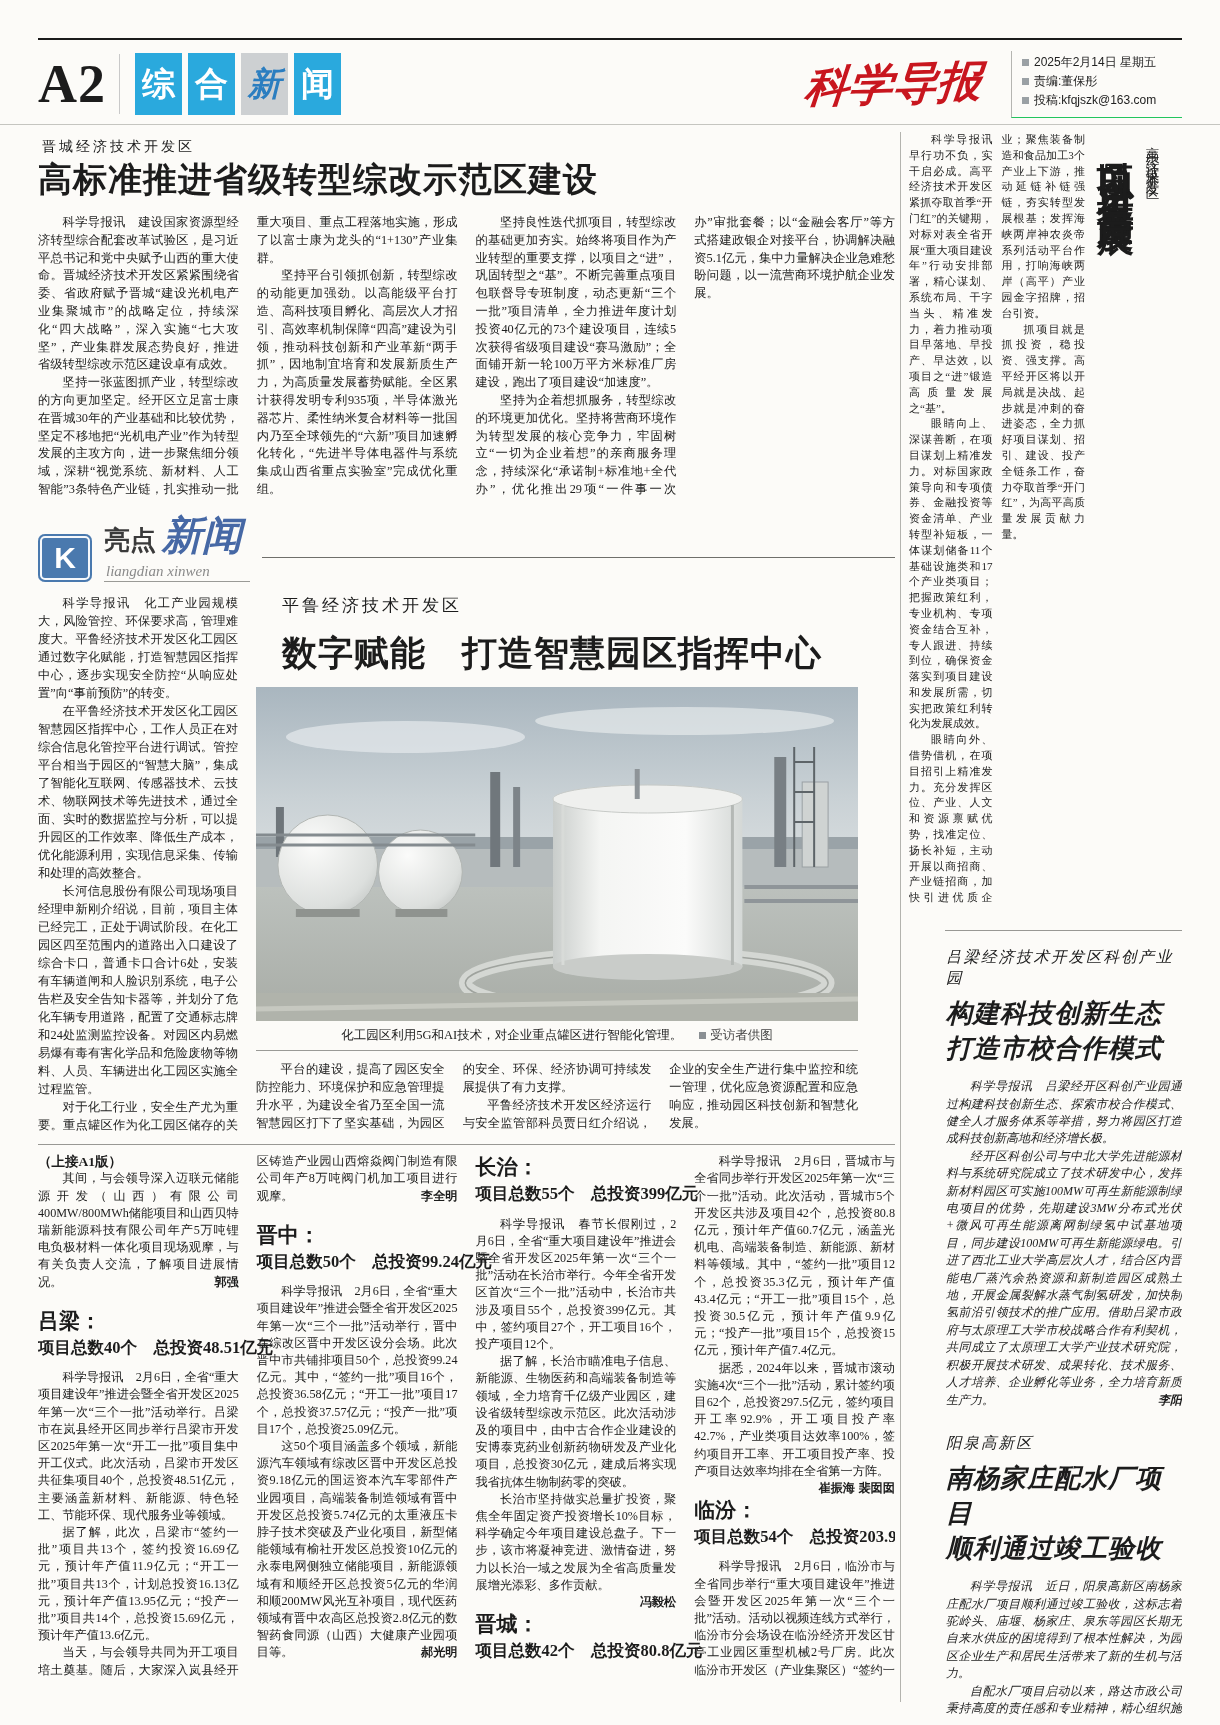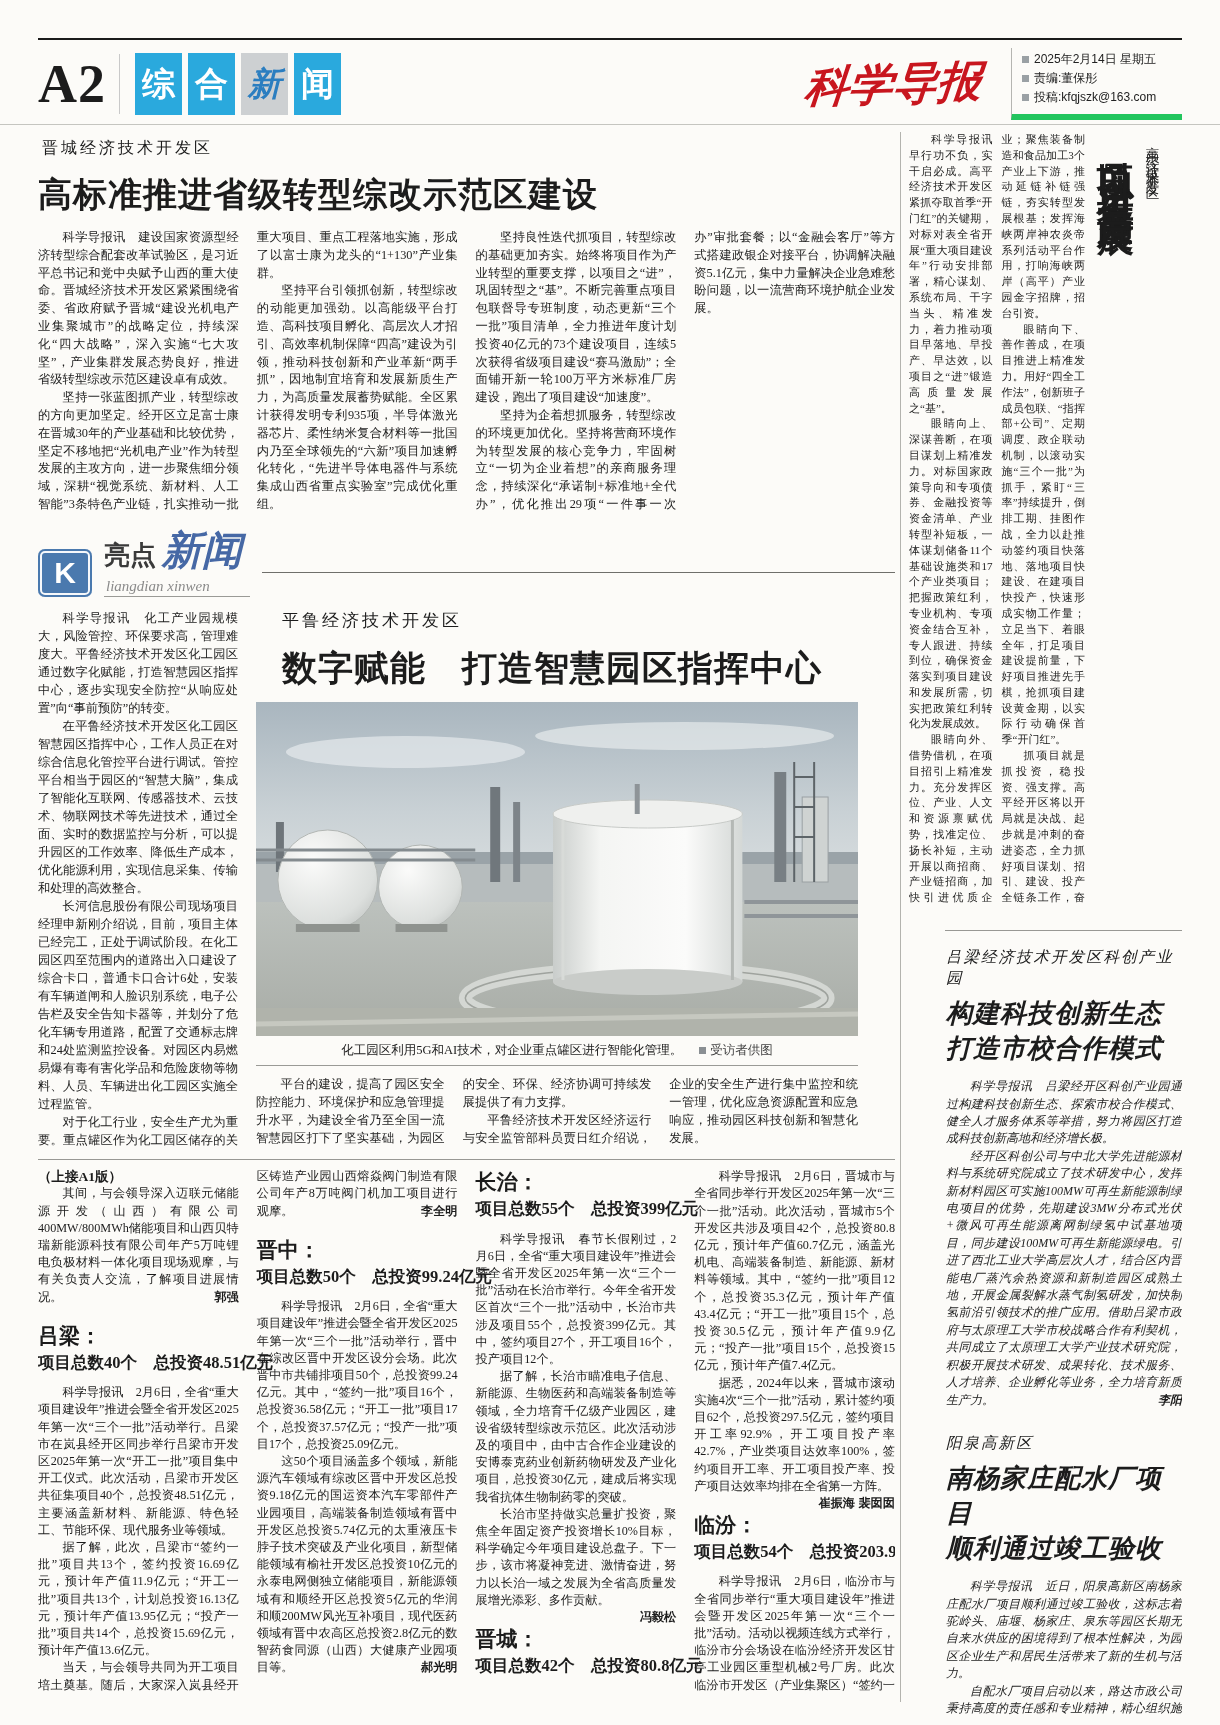--- a/index.html
+++ b/index.html
@@ -10,31 +10,31 @@
   .rule-top{left:38px;right:38px;top:38px;height:2px;background:#1b1b1b;}
   .hdr{left:38px;right:38px;top:48px;height:72px;display:flex;align-items:center;}
   .a2{font-size:54px;font-weight:bold;letter-spacing:1px;line-height:1;}
   .hdr-div{width:1px;height:60px;background:#c9c9c9;margin:0 15px 0 13px;}
   .blocks{display:flex;gap:6px;}
   .blk{width:47px;height:62px;background:#2aa9dd;color:#fff;font-size:33px;font-weight:bold;
        display:flex;align-items:center;justify-content:center;font-family:"Liberation Sans",sans-serif;}
   .blk.gray{background:#cdd0d2;color:#2b7ec0;font-style:italic;font-family:"DejaVu Serif",serif;}
   .logo{margin-left:auto;font-size:44px;color:#c8161e;font-weight:bold;font-style:italic;
         font-family:"DejaVu Serif",serif;transform:skewX(-7deg) rotate(-2deg);white-space:nowrap;}
-  .info{margin-left:30px;border-left:1px solid #b5b5b1;border-bottom:6px solid #22c55e;
+  .info{margin-left:30px;border-left:1px solid #b5b5b1;border-bottom:1px solid #22c55e;
         padding:2px 2px 7px 10px;font-family:"Liberation Sans",sans-serif;font-size:12px;
         color:#222;line-height:19px;width:158px;flex:none;}
   .sq{display:inline-block;width:7px;height:7px;background:#9aa0a4;margin-right:5px;}
   .rule-hdr-bottom{left:0;right:0;top:124px;height:1px;background:#c5c5c0;}
   
   .left-zone{left:38px;top:132px;width:857px;height:1585px;overflow:hidden;}
   .vdiv{left:900px;top:132px;height:1570px;width:1px;background:#b3b3ae;}
   .right-zone{left:909px;top:132px;width:273px;height:1585px;overflow:hidden;}
   
-  .kicker-main{font-size:16px;letter-spacing:3px;margin:6px 0 16px 4px;}
+  .kicker-main{font-size:14px;letter-spacing:3px;margin:6px 0 4px 4px;}
   .headline-main{font-size:34px;font-weight:900;font-family:"Liberation Sans","DejaVu Sans",sans-serif;
                  letter-spacing:1px;line-height:1.15;white-space:nowrap;}
   .main-body{margin-top:15px;height:296px;column-count:4;column-gap:18px;column-fill:auto;
              font-size:12.3px;line-height:17.8px;text-align:justify;overflow:hidden;}
   .par{margin:0;text-indent:2em;}
   .byline{float:right;font-weight:bold;font-family:"Liberation Sans",sans-serif;padding-left:10px;}
   
   .ld-header{margin-top:20px;display:flex;align-items:flex-end;gap:12px;height:52px;}
   .klogo{width:54px;height:48px;background:#4a79ae;border-radius:7px;color:#fff;flex:none;
          display:flex;align-items:center;justify-content:center;font:bold 30px "Liberation Sans",sans-serif;
@@ -240,21 +240,20 @@
         <p class="par">科学导报讯　2月6日，临汾市与全省同步举行“重大项目建设年”推进会暨开发区2025年第一次“三个一批”活动。活动以视频连线方式举行，临汾市分会场设在临汾经济开发区甘亭工业园区重型机械2号厂房。此次临汾市开发区（产业集聚区）“签约一批”项目18个，总投资99.96亿元；“开工一批”项目16个，总投资59.01亿元；“投产一批”项目20个，总投资44.99亿元。</p>
       </div>
   </div>
 
   <div class="abs right-zone">
     <div class="gp">
       <div class="gp-body">
           <p class="par">科学导报讯　早行功不负，实干启必成。高平经济技术开发区紧抓夺取首季“开门红”的关键期，对标对表全省开展“重大项目建设年”行动安排部署，精心谋划、系统布局、干字当头、精准发力，着力推动项目早落地、早投产、早达效，以项目之“进”锻造高质量发展之“基”。</p>
           <p class="par">眼睛向上、深谋善断，在项目谋划上精准发力。对标国家政策导向和专项债券、金融投资等资金清单、产业转型补短板，一体谋划储备11个基础设施类和17个产业类项目；把握政策红利，专业机构、专项资金结合互补，专人跟进、持续到位，确保资金落实到项目建设和发展所需，切实把政策红利转化为发展成效。</p>
           <p class="par">眼睛向外、借势借机，在项目招引上精准发力。充分发挥区位、产业、人文和资源禀赋优势，找准定位、扬长补短，主动开展以商招商、产业链招商，加快引进优质企业；聚焦装备制造和食品加工3个产业上下游，推动延链补链强链，夯实转型发展根基；发挥海峡两岸神农炎帝系列活动平台作用，打响海峡两岸（高平）产业园金字招牌，招台引资。</p>
-          <p class="par">眼睛向下、善作善成，在项目推进上精准发力。用好“四全工作法”，创新班子成员包联、“指挥部+公司”、定期调度、政企联动机制，以滚动实施“三个一批”为抓手，紧盯“三率”持续提升，倒排工期、挂图作战，全力以赴推动签约项目快落地、落地项目快建设、在建项目快投产，快速形成实物工作量；立足当下、着眼全年，打足项目建设提前量，下好项目推进先手棋，抢抓项目建设黄金期，以实际行动确保首季“开门红”。</p>
           <p class="par">抓项目就是抓投资，稳投资、强支撑。高平经开区将以开局就是决战、起步就是冲刺的奋进姿态，全力抓好项目谋划、招引、建设、投产全链条工作，奋力夺取首季“开门红”，为高平高质量发展贡献力量。</p>
         </div>
       <div class="gp-headline">以项目之『进』促高质量发展</div>
       <div class="gp-kicker">高平经济技术开发区</div>
     </div>
 
     <div class="rz-rule"></div>
 
     <div class="rz-art">
       <div class="rz-kicker">吕梁经济技术开发区科创产业园</div>

